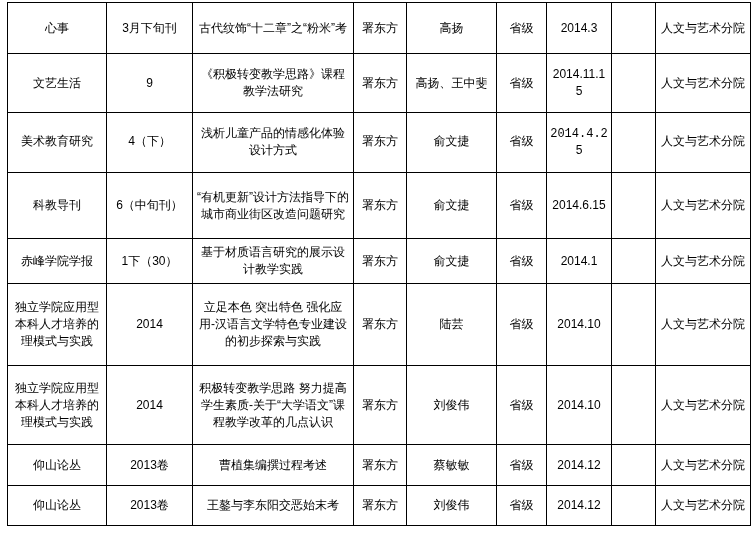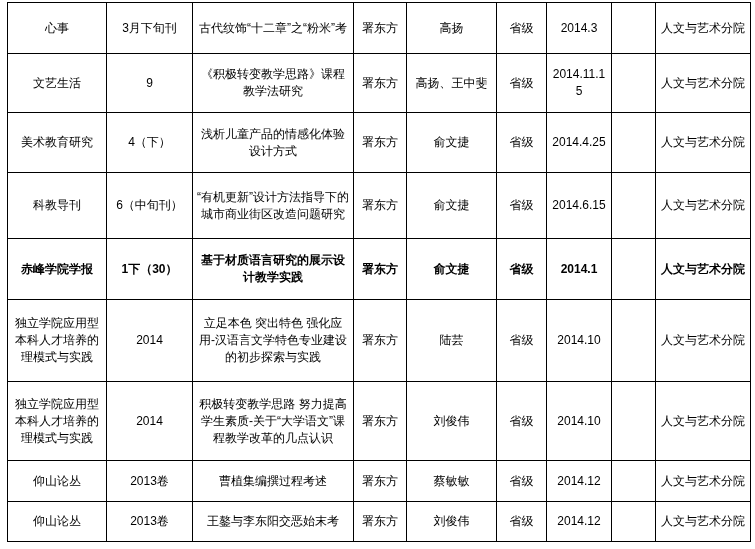--- a/index.html
+++ b/index.html
@@ -30,23 +30,23 @@
     text-align: center;
     vertical-align: middle;
     padding: 1px 3px;
     line-height: 17px;
     word-break: break-all;
     overflow: hidden;
   }
   
   .pub-table tr:nth-child(1) { height: 51px; }
   .pub-table tr:nth-child(2) { height: 59px; }
-  .pub-table tr:nth-child(3) { height: 60px; }
+  .pub-table tr:nth-child(3) { height: 60px; font-family: Liberation Mono, monospace; }
   .pub-table tr:nth-child(4) { height: 66px; }
-  .pub-table tr:nth-child(5) { height: 61px; font-weight: bold; }
+  .pub-table tr:nth-child(5) { height: 45px; }
   .pub-table tr:nth-child(6) { height: 82px; }
   .pub-table tr:nth-child(7) { height: 79px; }
   .pub-table tr:nth-child(8) { height: 41px; }
   .pub-table tr:nth-child(9) { height: 40px; }
   
   col.c1 { width: 99px; }
   col.c2 { width: 86px; }
   col.c3 { width: 161px; }
   col.c4 { width: 53px; }
   col.c5 { width: 90px; }

